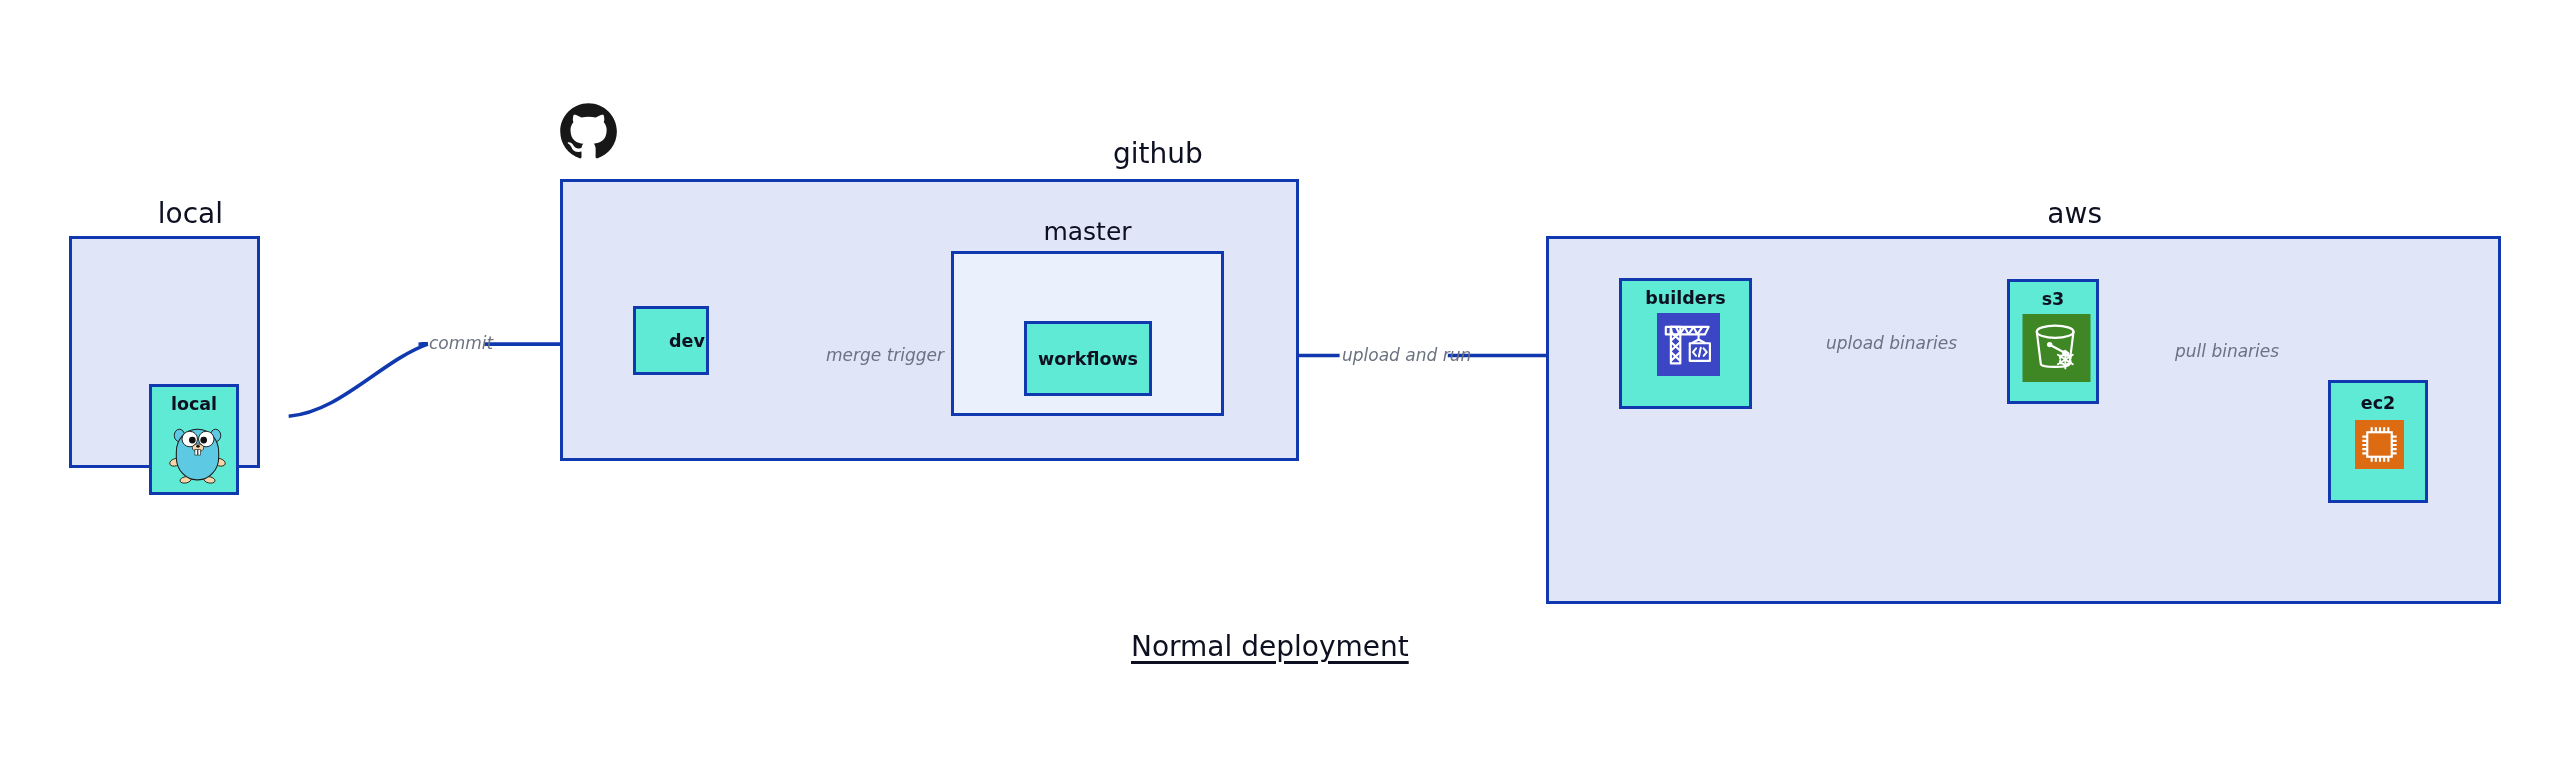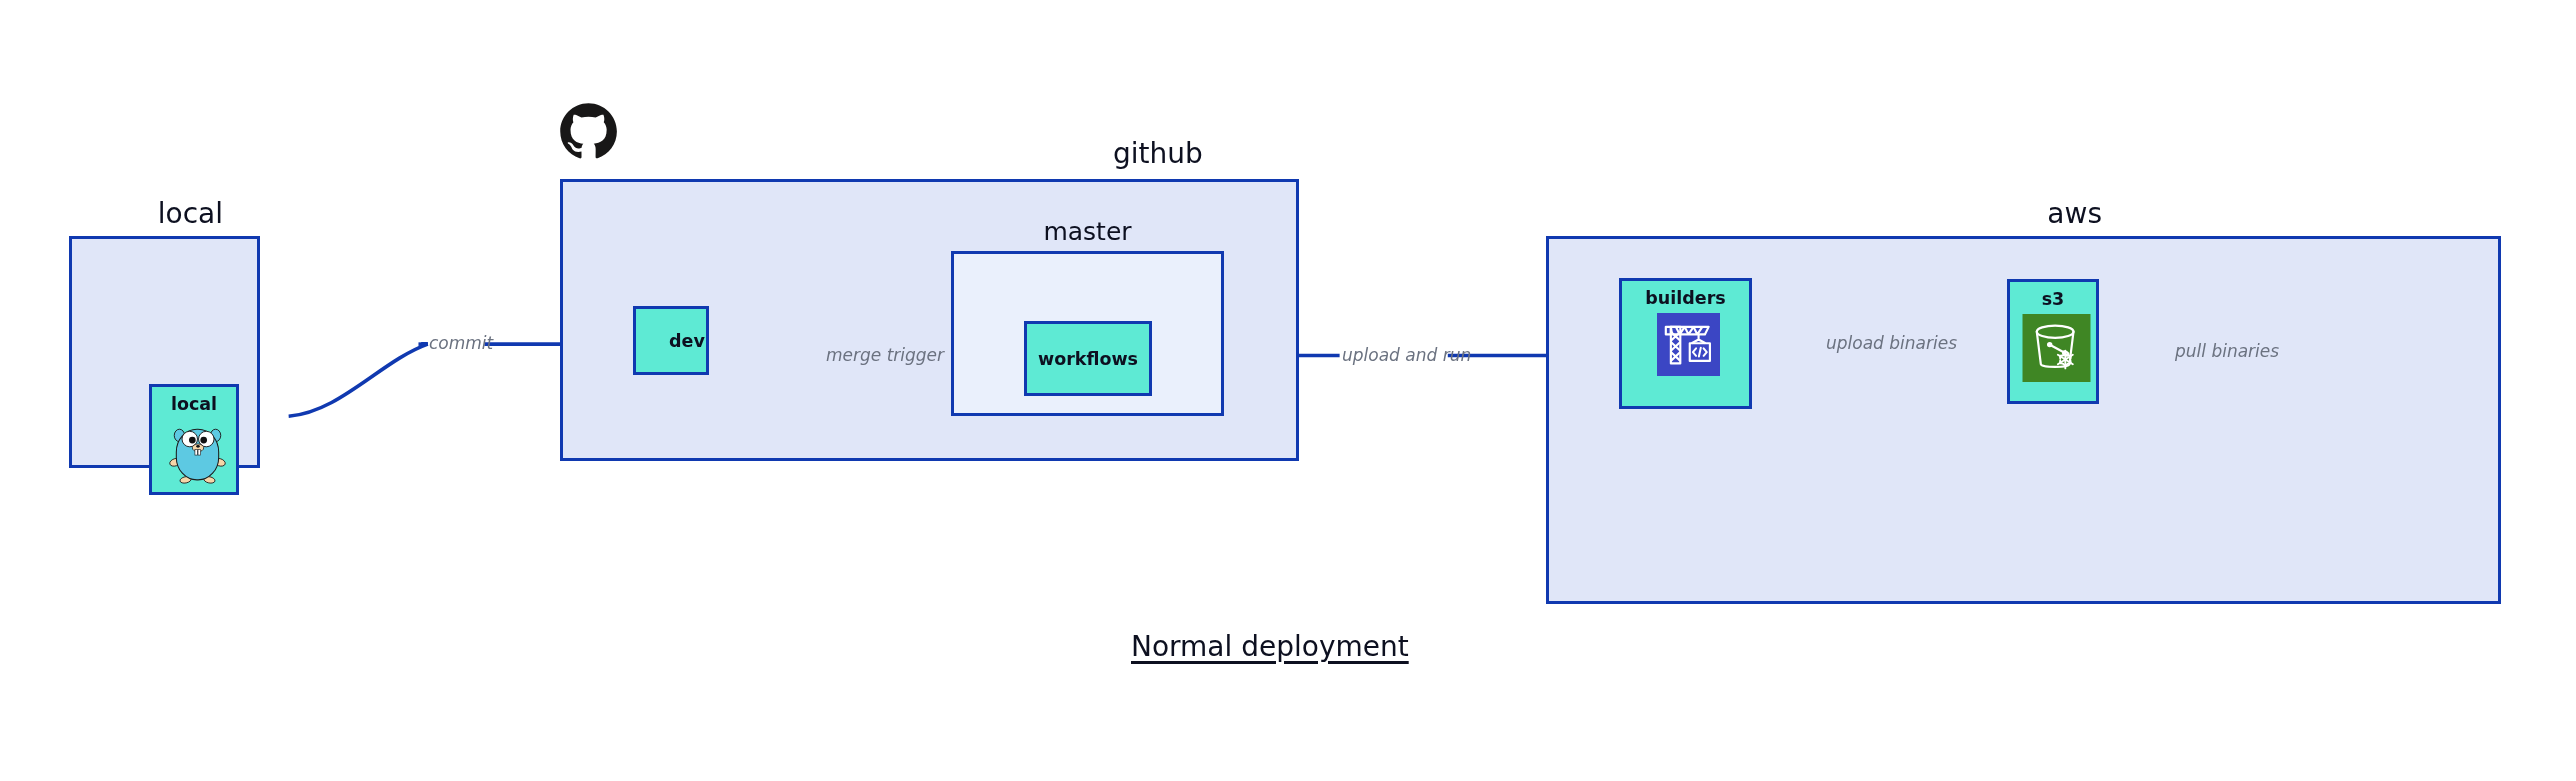--- a/index.html
+++ b/index.html
@@ -185,20 +185,39 @@
             <path d="M55 61.5 L55.5 65.8 M55 61.5 L59.2 61"></path>
             <path d="M71 72.5 L70.5 68.2 M71 72.5 L66.8 73"></path>
             <path d="M71 61.5 L70.5 65.8 M71 61.5 L66.8 61"></path>
             <path d="M55 72.5 L55.5 68.2 M55 72.5 L59.2 73"></path>
           </g>
         </g>
       </svg>
     </div>
   </div>
 
+  <div class="node-box" style="left:2328px;top:380px;width:100px;height:123px;">
+    <div class="node-title" style="left:0;top:12.4px;width:100%;">ec2</div>
+    <div class="icon-wrap" style="left:24px;top:37px;width:49px;height:49px;">
+      <svg viewBox="0 0 100 100" width="49" height="49">
+        <rect x="0" y="0" width="100" height="100" fill="#dd6b11"></rect>
+        <g fill="none" stroke="#ffffff" stroke-width="4.4" stroke-linecap="butt">
+          <rect x="25" y="25" width="50" height="50"></rect>
+
+          <path d="M34 25 L34 15 M42.5 25 L42.5 15 M51 25 L51 15 M59.5 25 L59.5 15 M68 25 L68 15"></path>
+
+          <path d="M34 75 L34 85 M42.5 75 L42.5 85 M51 75 L51 85 M59.5 75 L59.5 85 M68 75 L68 85"></path>
+
+          <path d="M25 34 L15 34 M25 42.5 L15 42.5 M25 51 L15 51 M25 59.5 L15 59.5 M25 68 L15 68"></path>
+
+          <path d="M75 34 L85 34 M75 42.5 L85 42.5 M75 51 L85 51 M75 59.5 L85 59.5 M75 68 L85 68"></path>
+        </g>
+      </svg>
+    </div>
+  </div>
 
   <div class="edge-label" style="left:429px;top:335px;">commit</div>
 
   <div class="edge-label" style="left:826px;top:347px;">merge trigger</div>
 
   <div class="edge-label" style="left:1342px;top:347px;">upload and run</div>
 
   <div class="edge-label" style="left:1826px;top:335px;">upload binaries</div>
 
   <div class="edge-label" style="left:2175px;top:343px;">pull binaries</div>

